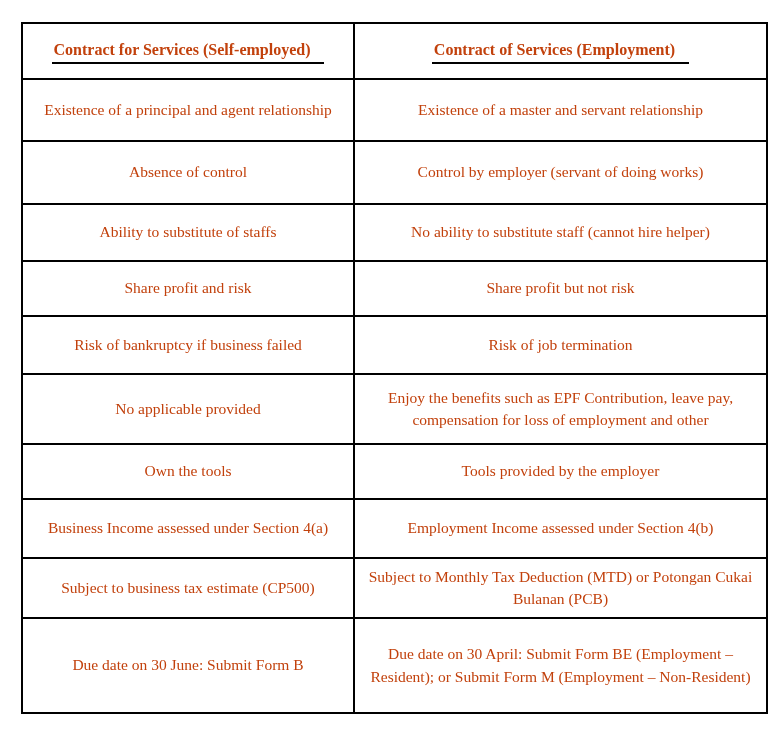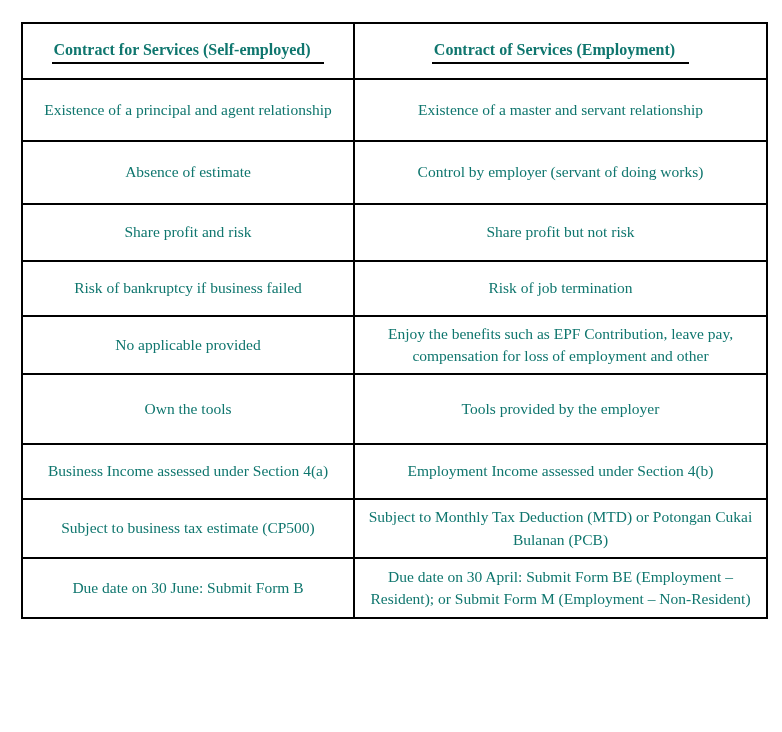--- a/index.html
+++ b/index.html
@@ -6,21 +6,21 @@
     margin: 0;
     padding: 0;
     background: #ffffff;
   }
   .page {
     position: relative;
     width: 782px;
     height: 732px;
     background: #ffffff;
     font-family: "Liberation Serif", "DejaVu Serif", serif;
-    color: #0f766e;
+    color: #c2410c;
   }
   table.comparison-table {
     position: absolute;
     left: 21px;
     top: 22px;
     width: 745px;
     border-collapse: collapse;
     table-layout: fixed;
   }
   table.comparison-table col.col-left  { width: 332px; }
@@ -75,24 +75,28 @@
         </th>
       </tr>
     </thead>
     <tbody id="table-body">
   <tr>
     <td class="cell left-cell">Existence of a principal and agent relationship</td>
     <td class="cell right-cell">Existence of a master and servant relationship</td>
   </tr>
 
   <tr>
-    <td class="cell left-cell">Absence of estimate</td>
+    <td class="cell left-cell">Absence of control</td>
     <td class="cell right-cell">Control by employer (servant of doing works)</td>
   </tr>
 
+  <tr>
+    <td class="cell left-cell">Ability to substitute of staffs</td>
+    <td class="cell right-cell">No ability to substitute staff (cannot hire helper)</td>
+  </tr>
 
   <tr>
     <td class="cell left-cell">Share profit and risk</td>
     <td class="cell right-cell">Share profit but not risk</td>
   </tr>
 
   <tr>
     <td class="cell left-cell">Risk of bankruptcy if business failed</td>
     <td class="cell right-cell">Risk of job termination</td>
   </tr>

